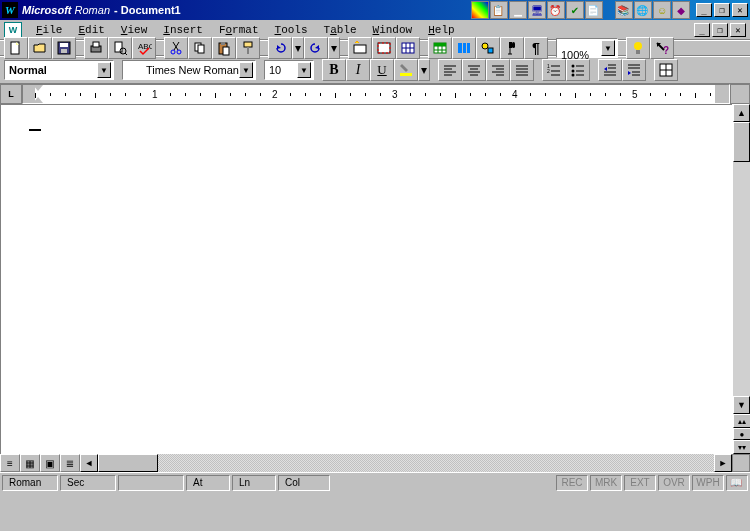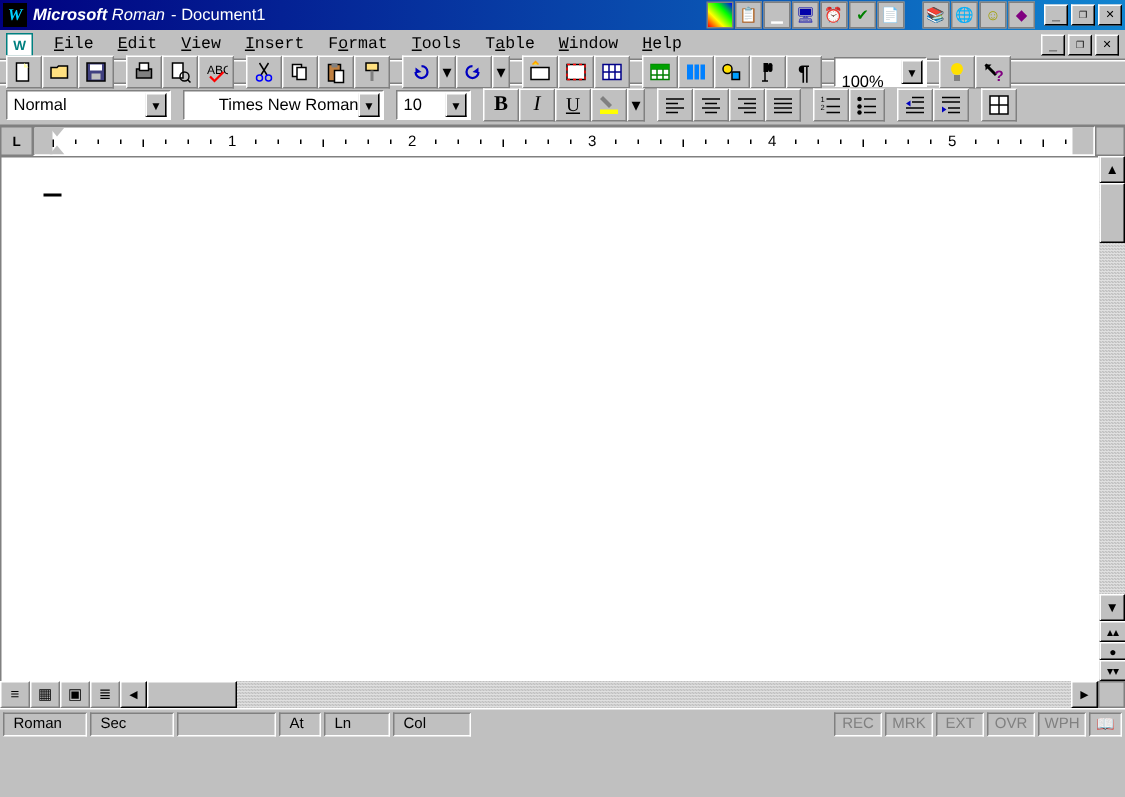--- a/index.html
+++ b/index.html
@@ -22,21 +22,21 @@
 }
 .title-icon {
   width: 16px; height: 16px;
   display: inline-flex; align-items: center; justify-content: center;
   font-style: italic; font-weight: bold;
   font-family: "Times New Roman", serif;
   color: #00d0ff; background: #000;
   margin-right: 4px;
 }
 .title-text { font-weight: bold; font-style: italic; }
-.title-suffix { font-weight: normal; font-style: normal; margin-left: 4px; }
+.title-suffix { font-weight: bold; font-style: normal; margin-left: 4px; }
 .title-tray {
   margin-left: auto; display: flex; align-items: center; gap: 0;
 }
 .tray-icon {
   width: 18px; height: 18px;
   background: #c0c0c0;
   border: 1px solid #808080;
   display: inline-flex; align-items: center; justify-content: center;
   font-size: 10px; margin-left: 1px;
 }
@@ -119,21 +119,21 @@
   display: flex; align-items: center;
   background: #fff;
   border-top: 1px solid #808080; border-left: 1px solid #808080;
   border-right: 1px solid #fff; border-bottom: 1px solid #fff;
   height: 20px; padding: 0 2px 0 4px;
 }
 .combo input {
   border: none; font-size: 11px; background: transparent;
   font-family: inherit; outline: none;
 }
-.combo-style input { width: 88px; }
+.combo-style input { width: 88px; font-weight: bold; }
 .combo-font input { width: 112px; text-align: right; }
 .combo-size input { width: 28px; }
 .ruler-row { display: flex; background: #c0c0c0; }
 .ruler-corner { width: 22px; height: 20px; border: 1px solid #808080; background: #c0c0c0;
   display: inline-flex; align-items: center; justify-content: center; font-size: 9px; font-weight: bold; }
 .ruler {
   flex: 1; height: 20px; background: #fff;
   border-top: 1px solid #808080; border-left: 1px solid #808080;
   border-right: 1px solid #fff; border-bottom: 1px solid #fff;
   position: relative; overflow: hidden;
@@ -210,21 +210,21 @@
 .status-cell {
   border-top: 1px solid #808080; border-left: 1px solid #808080;
   border-right: 1px solid #fff; border-bottom: 1px solid #fff;
   height: 16px; padding: 1px 6px; display: inline-flex; align-items: center;
   font-size: 10px;
 }
 .status-cell.dim { color: #808080; }
 .sc-page { width: 56px; }
 .sc-sec { width: 56px; }
 .sc-blank { width: 66px; }
-.sc-at { width: 28px; }
+.sc-at { width: 44px; }
 .sc-ln { width: 44px; }
 .sc-col { width: 52px; }
 .sc-mode { width: 32px; justify-content: center; }
 .sc-icon { width: 22px; justify-content: center; }
 .nav-btn {
   width: 18px; height: 14px;
   background: #c0c0c0;
   border-top: 1px solid #fff; border-left: 1px solid #fff;
   border-right: 1px solid #000; border-bottom: 1px solid #000;
   display: flex; align-items: center; justify-content: center; font-size: 8px;

